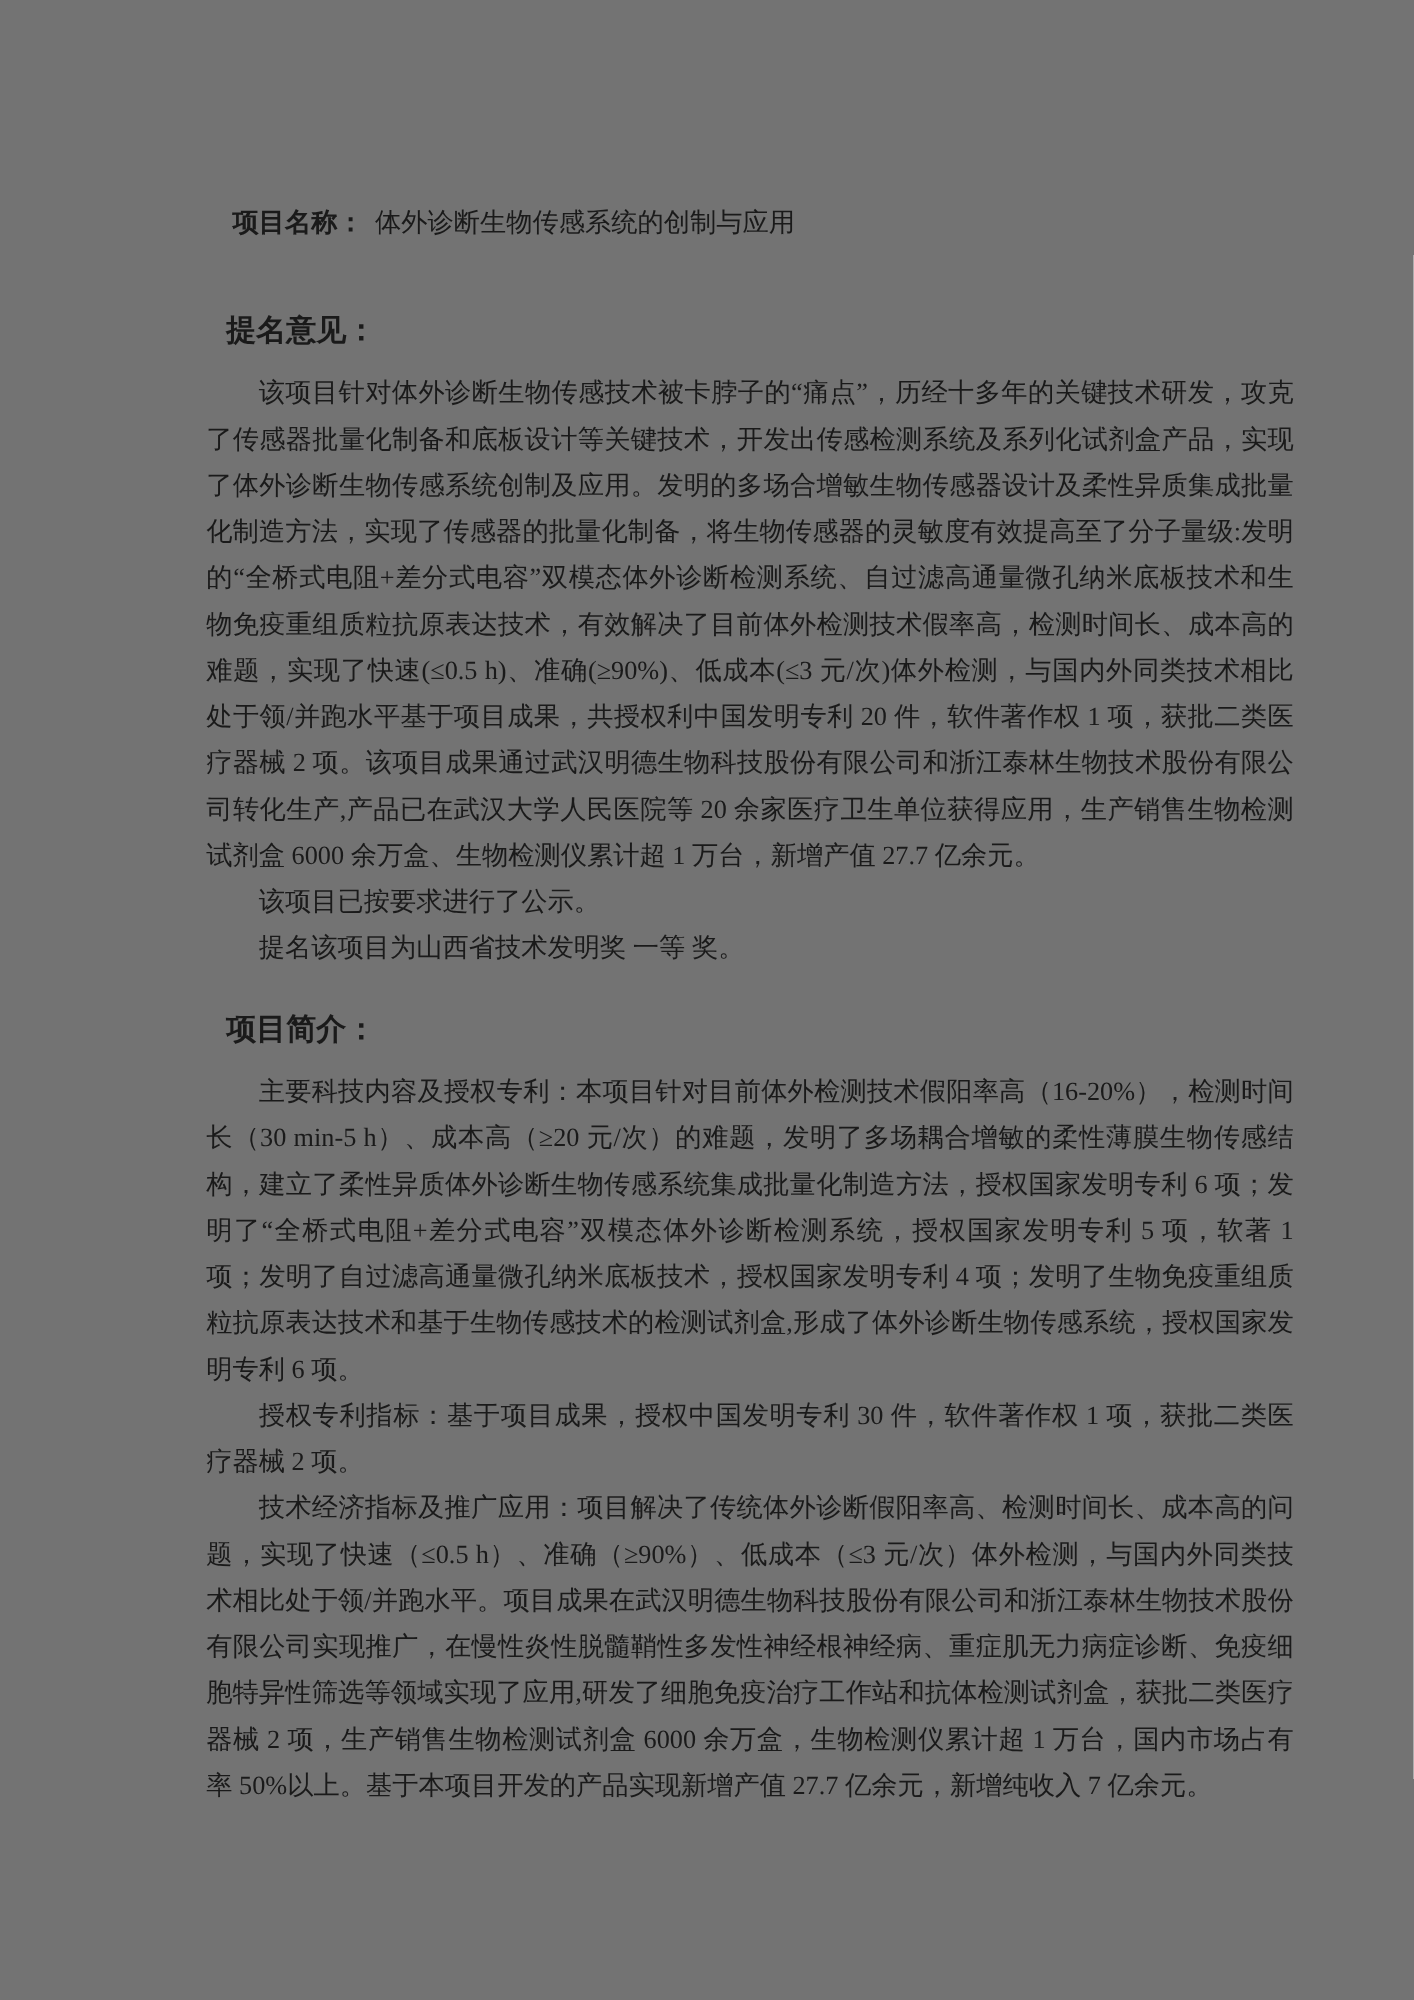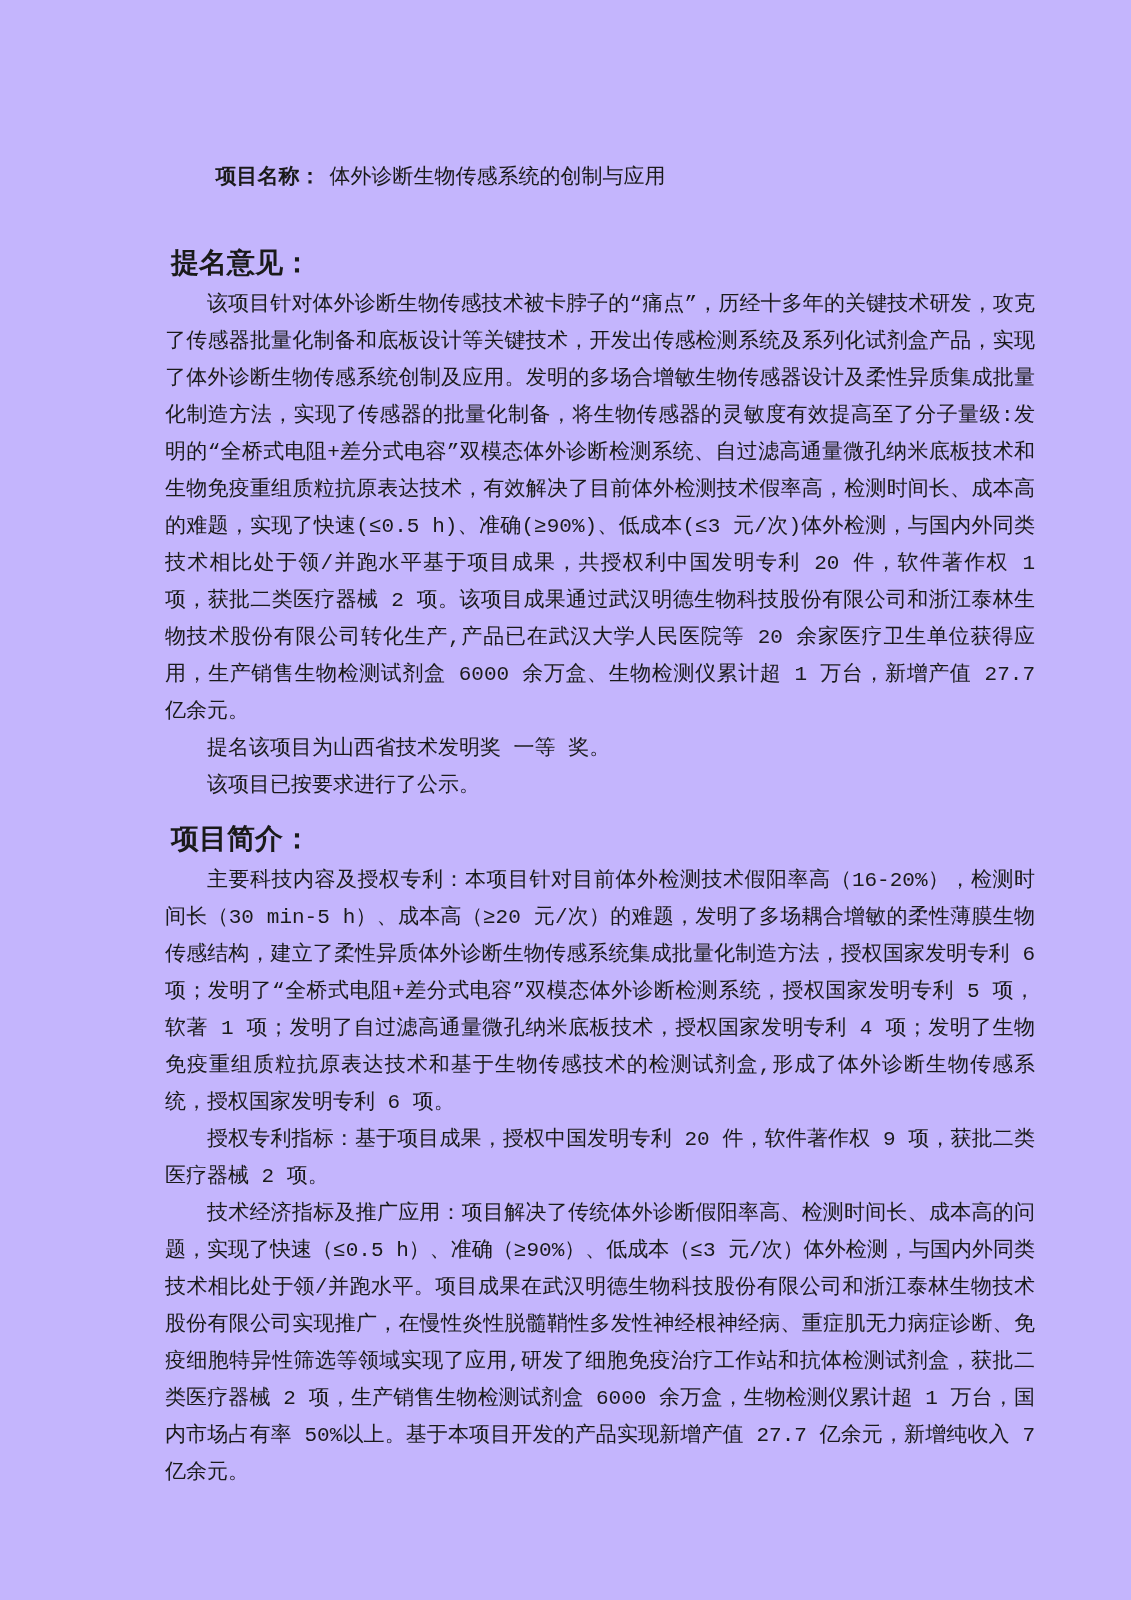--- a/index.html
+++ b/index.html
@@ -5,47 +5,47 @@
   html, body {
     margin: 0;
     padding: 0;
     background: #ffffff;
   }
   .page {
     position: relative;
     width: 1131px;
     height: 1600px;
     margin: 0 auto;
-    background: #c4b5fd;
+    background: #737373;
     box-sizing: border-box;
     padding: 136px 96px 0 165px;
-    font-family: Liberation Mono, monospace;
+    font-family: Liberation Serif, serif;
     color: #1a1a1a;
     font-size: 21px;
   }
   .field-row {
     line-height: 28px;
     margin: 0 0 31px 0;
     white-space: pre-wrap;
   }
   .field-label {
     font-weight: bold;
     margin-right: 9px;
   }
   .field-value {
     font-weight: normal;
   }
   .section {
     margin: 0;
   }
   .section-heading {
     font-weight: bold;
-    font-size: 28px;
+    font-size: 24px;
     line-height: 28px;
-    margin: 6px;
+    margin: 16px;
     padding: 0;
   }
   .section-body {
     margin: 0;
   }
   p.para {
     margin: 0;
     padding: 0;
     text-indent: 2em;
     text-align: justify;
@@ -71,31 +71,31 @@
   <div class="field-row">
     <span class="field-label">项目名称：</span><span class="field-value">体外诊断生物传感系统的创制与应用</span>
   </div>
 
 
   <div class="section">
     <h2 class="section-heading">提名意见：</h2>
     <div class="gap-after-heading"></div>
     <div class="section-body">
       <p class="para">该项目针对体外诊断生物传感技术被卡脖子的“痛点”，历经十多年的关键技术研发，攻克了传感器批量化制备和底板设计等关键技术，开发出传感检测系统及系列化试剂盒产品，实现了体外诊断生物传感系统创制及应用。发明的多场合增敏生物传感器设计及柔性异质集成批量化制造方法，实现了传感器的批量化制备，将生物传感器的灵敏度有效提高至了分子量级:发明的“全桥式电阻+差分式电容”双模态体外诊断检测系统、自过滤高通量微孔纳米底板技术和生物免疫重组质粒抗原表达技术，有效解决了目前体外检测技术假率高，检测时间长、成本高的难题，实现了快速(≤0.5 h)、准确(≥90%)、低成本(≤3 元/次)体外检测，与国内外同类技术相比处于领/并跑水平基于项目成果，共授权利中国发明专利 20 件，软件著作权 1 项，获批二类医疗器械 2 项。该项目成果通过武汉明德生物科技股份有限公司和浙江泰林生物技术股份有限公司转化生产,产品已在武汉大学人民医院等 20 余家医疗卫生单位获得应用，生产销售生物检测试剂盒 6000 余万盒、生物检测仪累计超 1 万台，新增产值 27.7 亿余元。</p>
+      <p class="para short">该项目已按要求进行了公示。</p>
       <p class="para short">提名该项目为山西省技术发明奖 一等 奖。</p>
-      <p class="para short">该项目已按要求进行了公示。</p>
     </div>
   </div>
 
   <div class="gap-before-intro"></div>
 
   <div class="section">
     <h2 class="section-heading">项目简介：</h2>
     <div class="gap-after-heading"></div>
     <div class="section-body">
       <p class="para">主要科技内容及授权专利：本项目针对目前体外检测技术假阳率高（16-20%），检测时间长（30 min-5 h）、成本高（≥20 元/次）的难题，发明了多场耦合增敏的柔性薄膜生物传感结构，建立了柔性异质体外诊断生物传感系统集成批量化制造方法，授权国家发明专利 6 项；发明了“全桥式电阻+差分式电容”双模态体外诊断检测系统，授权国家发明专利 5 项，软著 1 项；发明了自过滤高通量微孔纳米底板技术，授权国家发明专利 4 项；发明了生物免疫重组质粒抗原表达技术和基于生物传感技术的检测试剂盒,形成了体外诊断生物传感系统，授权国家发明专利 6 项。</p>
-      <p class="para">授权专利指标：基于项目成果，授权中国发明专利 20 件，软件著作权 9 项，获批二类医疗器械 2 项。</p>
+      <p class="para">授权专利指标：基于项目成果，授权中国发明专利 30 件，软件著作权 1 项，获批二类医疗器械 2 项。</p>
       <p class="para">技术经济指标及推广应用：项目解决了传统体外诊断假阳率高、检测时间长、成本高的问题，实现了快速（≤0.5 h）、准确（≥90%）、低成本（≤3 元/次）体外检测，与国内外同类技术相比处于领/并跑水平。项目成果在武汉明德生物科技股份有限公司和浙江泰林生物技术股份有限公司实现推广，在慢性炎性脱髓鞘性多发性神经根神经病、重症肌无力病症诊断、免疫细胞特异性筛选等领域实现了应用,研发了细胞免疫治疗工作站和抗体检测试剂盒，获批二类医疗器械 2 项，生产销售生物检测试剂盒 6000 余万盒，生物检测仪累计超 1 万台，国内市场占有率 50%以上。基于本项目开发的产品实现新增产值 27.7 亿余元，新增纯收入 7 亿余元。</p>
 
     </div>
   </div>
 
 </div>
 
 </body></html>

